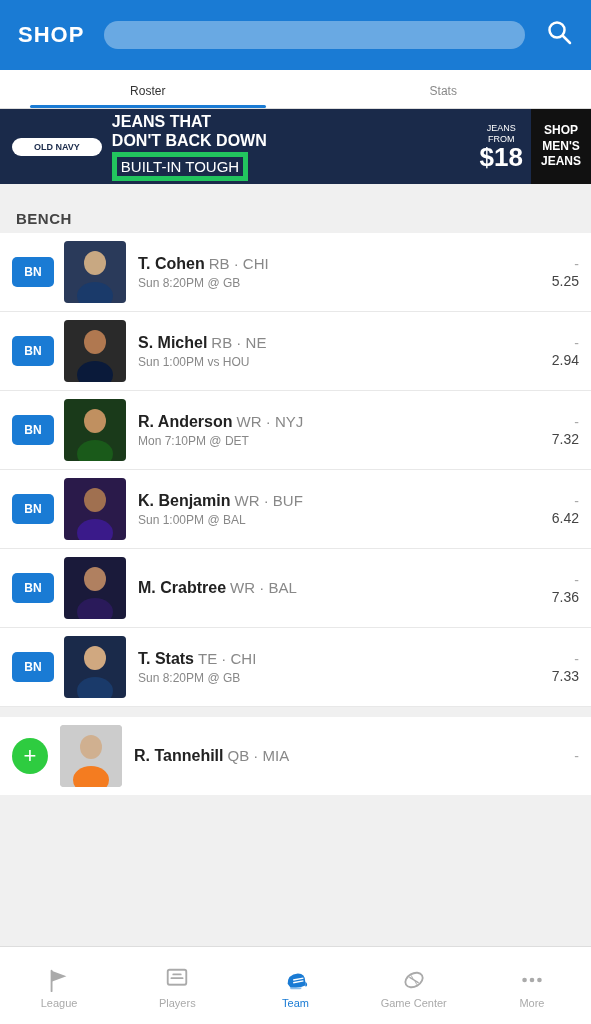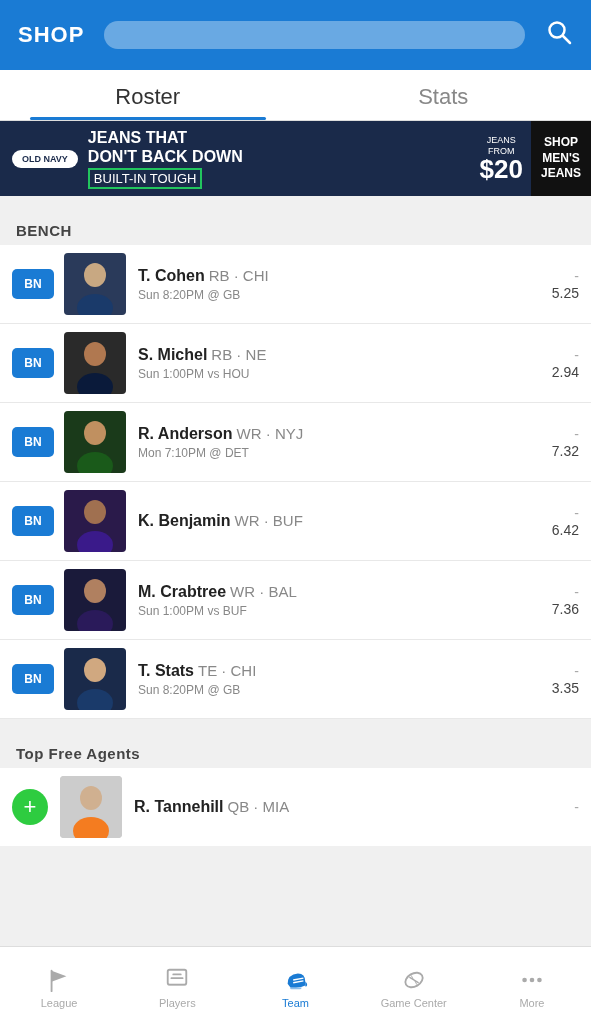--- a/index.html
+++ b/index.html
@@ -42,21 +42,21 @@
     
     .tabs {
       background: white;
       display: flex;
       border-bottom: 1px solid #ddd;
     }
     .tab {
       flex: 1;
       text-align: center;
       padding: 14px 0 10px;
-      font-size: 22px;
+      font-size: 12px;
       color: #888;
       cursor: pointer;
       position: relative;
     }
     .tab.active {
       color: #333;
     }
     .tab.active::after {
       content: '';
       position: absolute;
@@ -82,41 +82,41 @@
       background: #1a2a4a;
       flex: 1;
       display: flex;
       align-items: center;
       padding: 10px 12px;
       height: 100%;
     }
     .old-navy-badge {
       background: white;
       border-radius: 50px;
-      padding: 4px 10px;
+      padding: 4px 22px;
       font-size: 9px;
       font-weight: 900;
       color: #1a2a4a;
       white-space: nowrap;
       margin-right: 10px;
       min-width: 60px;
       text-align: center;
     }
     .ad-text-main {
       color: white;
       font-size: 16px;
       font-weight: 900;
       line-height: 1.2;
       text-transform: uppercase;
     }
     .ad-text-sub {
       color: white;
-      font-size: 13px;
+      font-size: 15px;
       text-transform: uppercase;
-      border: 2px solid #22c55e;
+      border: 5px solid #22c55e;
       display: inline-block;
       padding: 1px 4px;
       margin-top: 2px;
     }
     .ad-price-box {
       background: #1a2a4a;
       color: white;
       text-align: center;
       padding: 6px 8px;
       font-size: 11px;
@@ -336,21 +336,21 @@
           <span>JEANS THAT</span><br>
           <span>DON'T BACK DOWN</span>
         </div>
         <div class="ad-text-sub">BUILT-IN TOUGH</div>
       </div>
     </div>
     <div class="ad-price-box">
       <div class="ad-price-from">JEANS</div>
       <div class="ad-price-from">FROM</div>
       <div class="ad-price-big">
-        <span>$</span><span>20</span>
+        <span>$</span><span>18</span>
       </div>
     </div>
     <div class="ad-shop-box">
       <div>
         <div>SHOP</div>
         <div>MEN'S</div>
         <div>JEANS</div>
       </div>
     </div>
   </div>
@@ -439,20 +439,21 @@
           <rect width="62" height="62" fill="#2a1a4a"></rect>
           <ellipse cx="31" cy="22" rx="11" ry="12" fill="#a07050"></ellipse>
           <ellipse cx="31" cy="55" rx="18" ry="14" fill="#3a1a8a"></ellipse>
         </svg>
       </div>
       <div class="player-info">
         <div class="player-name-row">
           <span class="player-name">K. Benjamin</span>
           <span class="player-pos-team"><span>WR</span> · <span>BUF</span></span>
         </div>
+        <div class="player-game">Sun 1:00PM @ BAL</div>
       </div>
       <div class="player-score">
         <span class="score-dash">-</span>
         <span class="score-val">6.42</span>
       </div>
     </div>
 
     <div class="player-row">
       <div class="bn-badge">
           <span>BN</span>
@@ -462,21 +463,20 @@
           <rect width="62" height="62" fill="#1a1a3a"></rect>
           <ellipse cx="31" cy="22" rx="11" ry="12" fill="#b08060"></ellipse>
           <ellipse cx="31" cy="55" rx="18" ry="14" fill="#2a1a5a"></ellipse>
         </svg>
       </div>
       <div class="player-info">
         <div class="player-name-row">
           <span class="player-name">M. Crabtree</span>
           <span class="player-pos-team"><span>WR</span> · <span>BAL</span></span>
         </div>
-        <div class="player-game">Sun 1:00PM vs BUF</div>
       </div>
       <div class="player-score">
         <span class="score-dash">-</span>
         <span class="score-val">7.36</span>
       </div>
     </div>
 
     <div class="player-row">
       <div class="bn-badge">
           <span>BN</span>
@@ -490,28 +490,27 @@
       </div>
       <div class="player-info">
         <div class="player-name-row">
           <span class="player-name">T. Stats</span>
           <span class="player-pos-team"><span>TE</span> · <span>CHI</span></span>
         </div>
         <div class="player-game">Sun 8:20PM @ GB</div>
       </div>
       <div class="player-score">
         <span class="score-dash">-</span>
-        <span class="score-val">3.35</span>
+        <span class="score-val">7.33</span>
       </div>
     </div>
 
   </div>
 
   <div class="free-agents-section">
-    <div class="section-label">Top Free Agents</div>
     <div class="free-agents-list">
       <div class="free-agent-row">
         <div class="add-btn">+</div>
         <div class="player-avatar">
           <svg width="62" height="62" viewBox="0 0 62 62">
             <rect width="62" height="62" fill="#ccc"></rect>
             <ellipse cx="31" cy="22" rx="11" ry="12" fill="#d0b090"></ellipse>
             <ellipse cx="31" cy="55" rx="18" ry="14" fill="#f47c20"></ellipse>
           </svg>
         </div>

